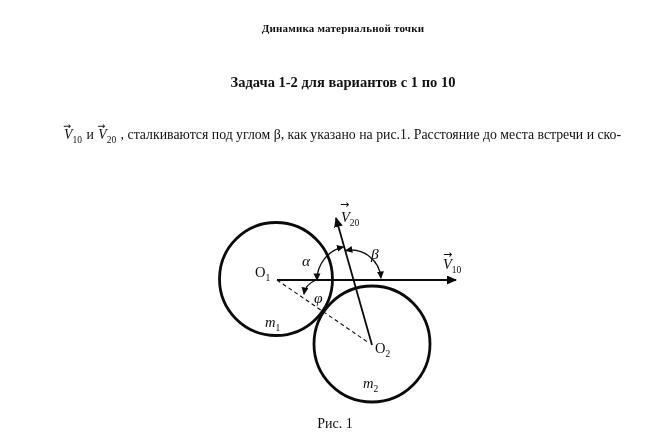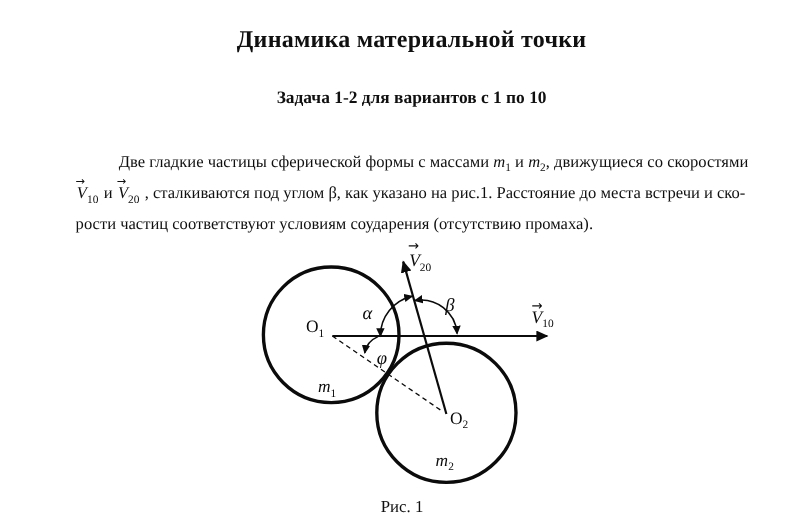--- a/index.html
+++ b/index.html
@@ -3,21 +3,21 @@
 <meta charset="utf-8">
 <style>
   html,body{margin:0;padding:0;}
   body{
     width:666px;height:443px;background:#ffffff;position:relative;overflow:hidden;
     font-family:"Liberation Serif","DejaVu Serif",serif;color:#101010;
   }
   .page{position:absolute;inset:0;}
   .title{
     position:absolute;top:22px;left:63px;width:560px;margin:0;
-    text-align:center;font-size:20px;font-weight:bold;letter-spacing:.2px;
+    text-align:center;font-size:11px;font-weight:bold;letter-spacing:.2px;
   }
   .subtitle{
     position:absolute;top:74px;left:63px;width:560px;margin:0;
     text-align:center;font-size:14.5px;font-weight:bold;
   }
   .para{position:absolute;left:63px;top:122px;width:585px;}
   .pline{height:26px;line-height:26px;font-size:13.8px;white-space:nowrap;}
   .indent{padding-left:36px;}
   .it{font-style:italic;}
   sub{font-size:9.5px;line-height:0;}
@@ -39,23 +39,21 @@
 </style>
 </head>
 <body>
 
 <div class="page">
 
   <h1 class="title">Динамика материальной точки</h1>
   <h2 class="subtitle">Задача 1-2 для вариантов с 1 по 10</h2>
 
   <div class="para">
-    <div class="pline indent"><span>Две гладкие частицы сферической формы с массами </span><span class="it">m</span><sub>1</sub><span> и </span><span class="it">m</span><sub>2</sub><span>, движущиеся со скоростями</span></div>
     <div class="pline"><span class="vec"><span class="vecarrow">→</span><span class="it">V</span><sub>10</sub></span><span> и </span><span class="vec"><span class="vecarrow">→</span><span class="it">V</span><sub>20</sub></span><span> , сталкиваются под углом β, как указано на рис.1. Расстояние до места встречи и ско-</span></div>
-    <div class="pline">рости частиц соответствуют условиям соударения (отсутствию промаха).</div>
   </div>
 
   <svg width="666" height="443" viewBox="0 0 666 443" style="position:absolute;left:0;top:0;">
     <defs>
       <marker id="ah" markerWidth="11" markerHeight="10" refX="9" refY="4.5" orient="auto" markerUnits="userSpaceOnUse">
         <path d="M0 0 L10 4.5 L0 9 Z" fill="#0b0b0b"></path>
       </marker>
       <marker id="ahe" markerWidth="9" markerHeight="8" refX="6.5" refY="3.5" orient="auto" markerUnits="userSpaceOnUse">
         <path d="M0 0 L7.5 3.5 L0 7 Z" fill="#0b0b0b"></path>
       </marker>

